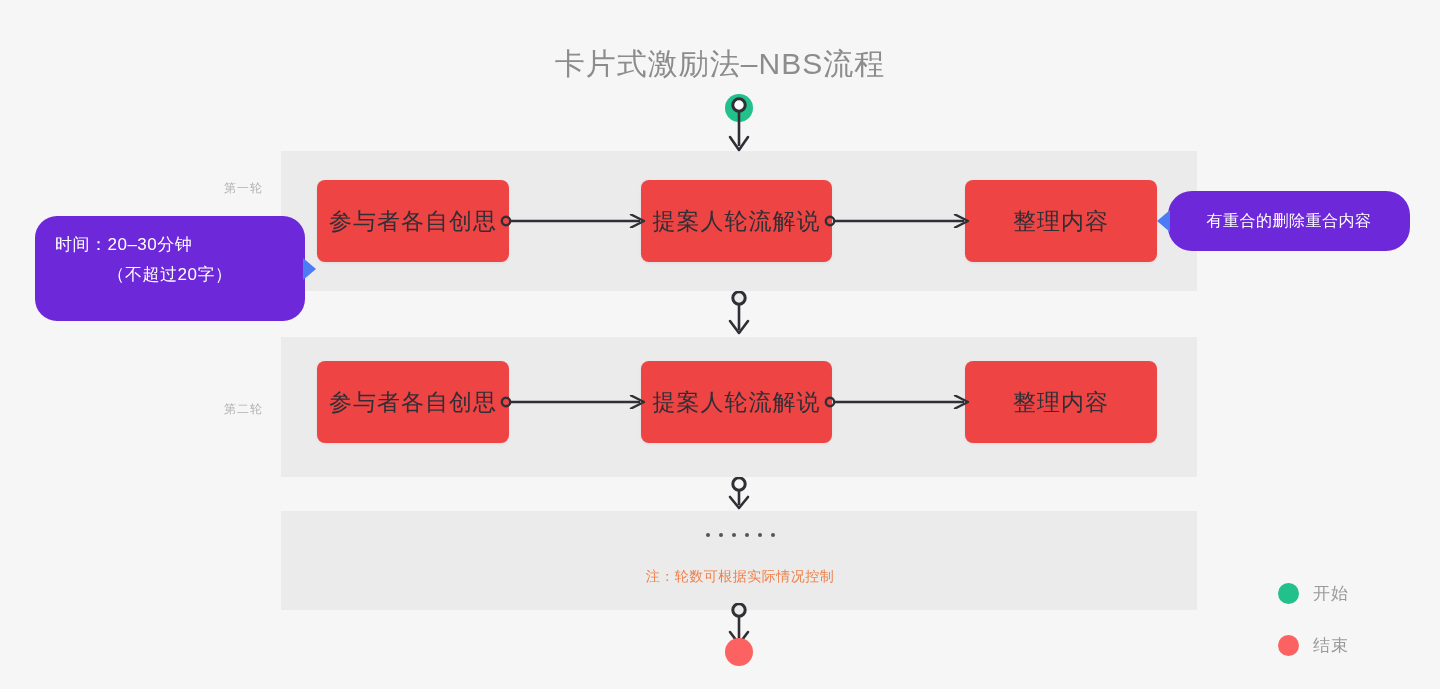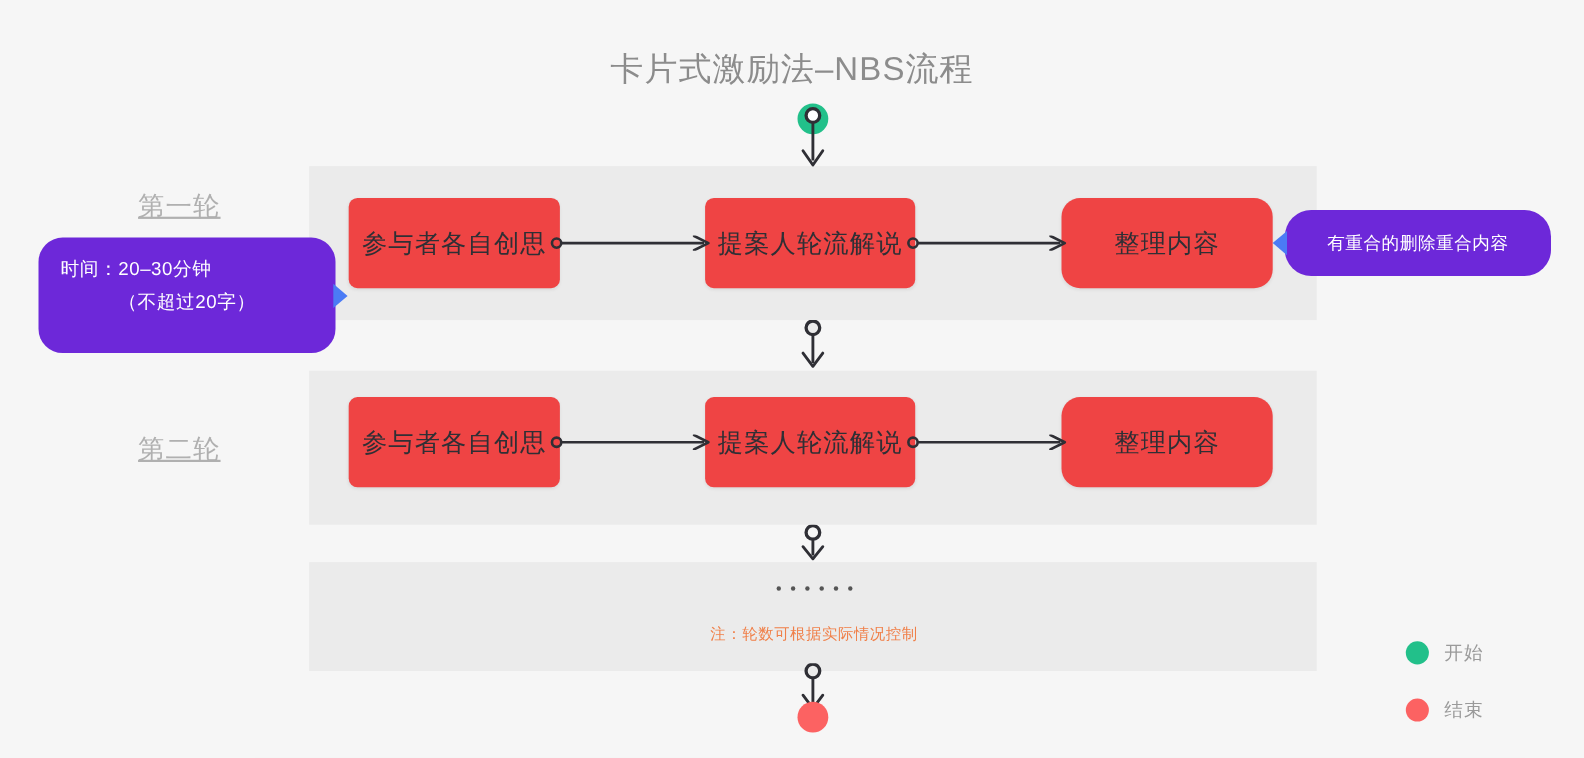--- a/index.html
+++ b/index.html
@@ -40,26 +40,25 @@
     background: #ebebeb;
   }
   #band-row1 { left: 281px; top: 151px; width: 916px; height: 140px; }
   #band-row2 { left: 281px; top: 337px; width: 916px; height: 140px; }
   #band-row3 { left: 281px; top: 511px; width: 916px; height: 99px; }
 
   
   .round-label {
     position: absolute;
     width: 200px;
-    text-align: center;
-    font-size: 24px;
+    text-align: right;
+    font-size: 12px;
     color: #b0b0b0;
     letter-spacing: 1px;
     line-height: 26px;
-    text-decoration: underline;
   }
   #round-label-1 { left: 63px; top: 175px; }
   #round-label-2 { left: 63px; top: 396px; }
 
   
   .proc-box {
     position: absolute;
     background: #ef4444;
     border-radius: 8px;
     box-shadow: 0 1px 3px rgba(0,0,0,0.07);
@@ -68,21 +67,21 @@
     justify-content: center;
     font-size: 23px;
     color: #2f2f35;
     letter-spacing: 1px;
     height: 82px;
   }
   .r1 { top: 180px; }
   .r2 { top: 361px; }
   .c1 { left: 317px; width: 192px; }
   .c2 { left: 641px; width: 191px; }
-  .c3 { left: 965px; width: 192px; border-radius: 17px; }
+  .c3 { left: 965px; width: 192px; }
 
   
   .h-conn {
     position: absolute;
     height: 14px;
   }
   .h-conn svg { display: block; }
   #conn-r1-a { left: 500px; top: 214px; }
   #conn-r1-b { left: 824px; top: 214px; }
   #conn-r2-a { left: 500px; top: 395px; }

